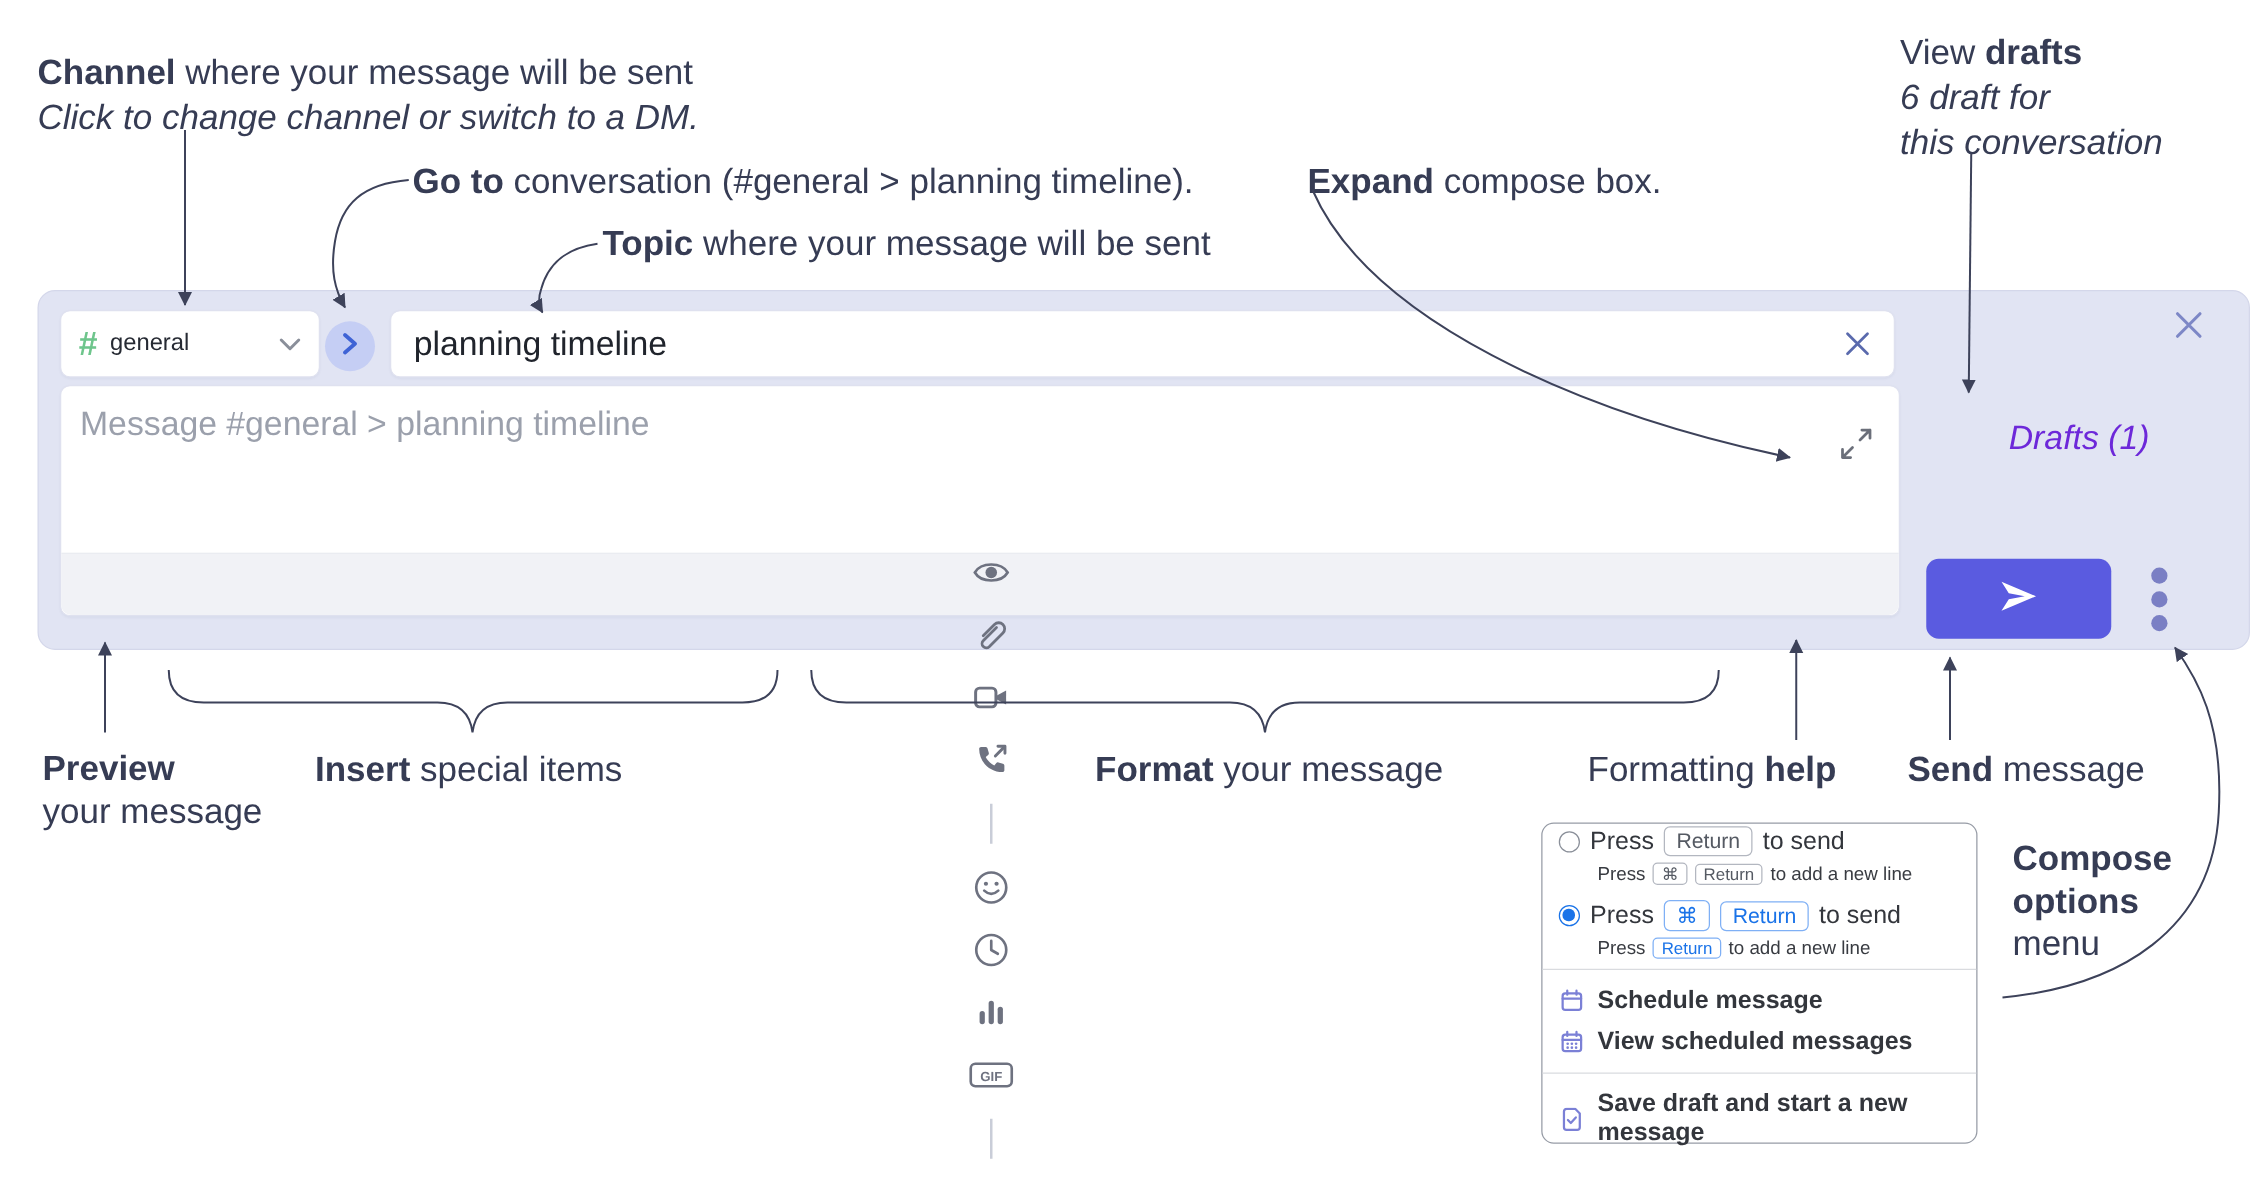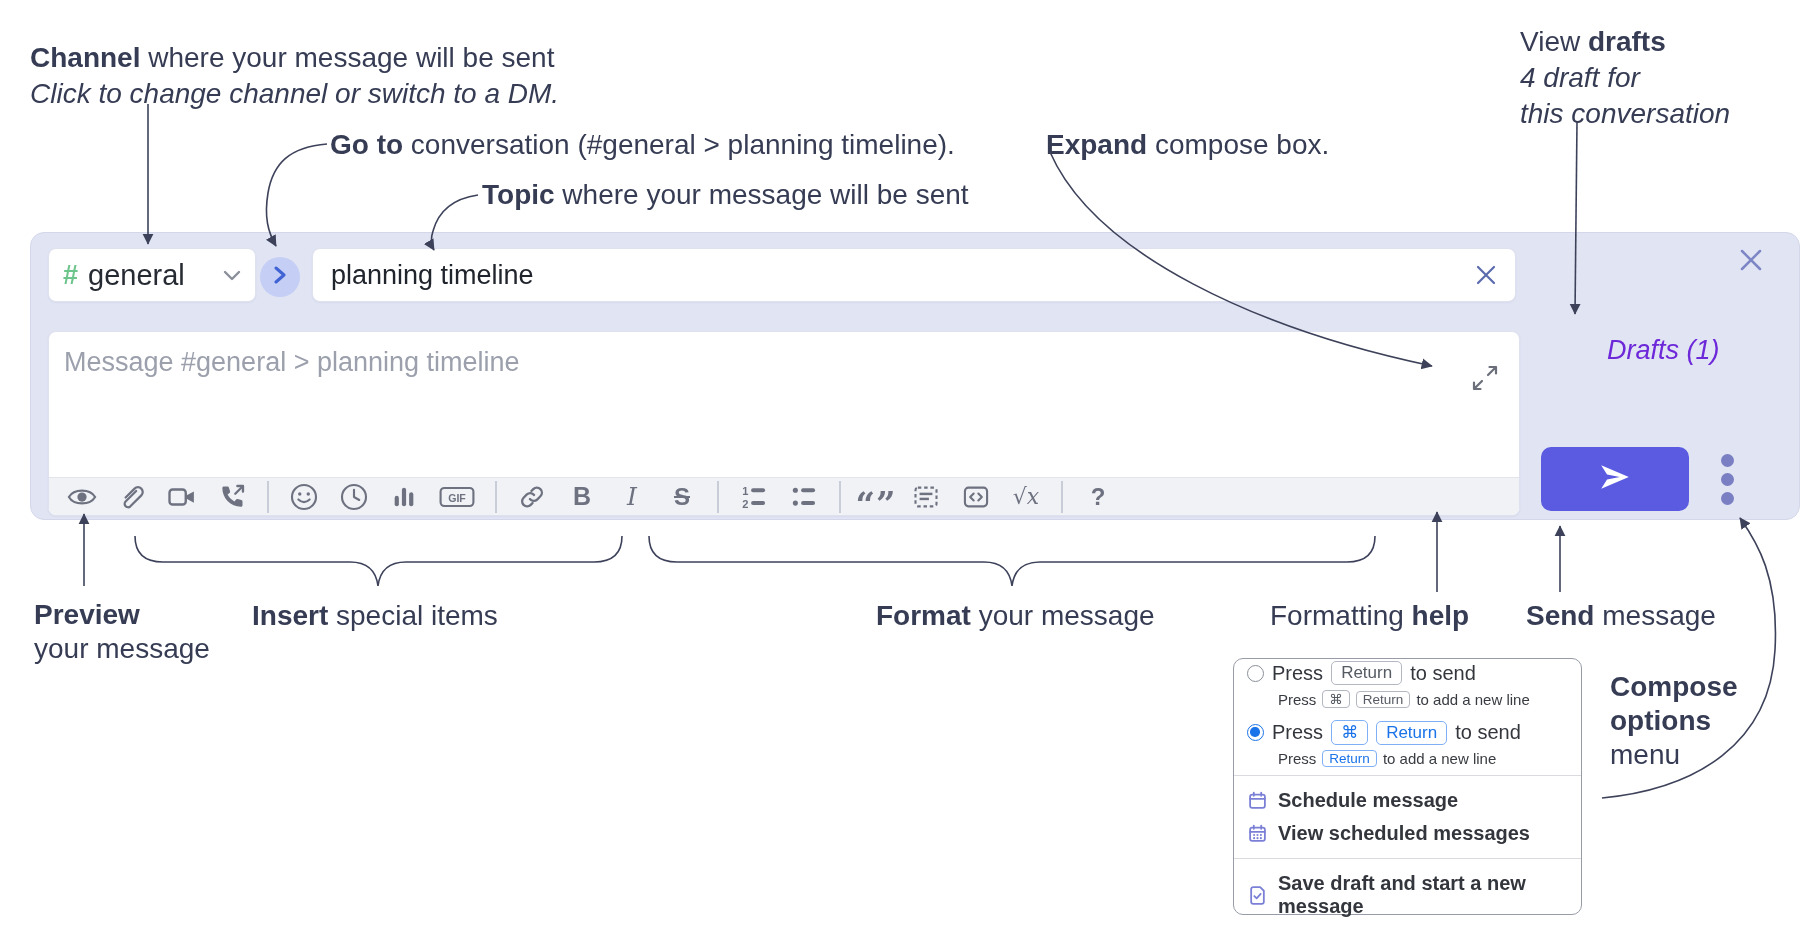--- a/index.html
+++ b/index.html
@@ -15,40 +15,40 @@
   
   #overlay{position:absolute;left:0;top:0;width:1814px;height:944px;pointer-events:none;z-index:6;}
   
   #compose{left:30px;top:232px;width:1770px;height:288px;background:#e1e4f3;
     border:1px solid #d4d7ea;border-radius:14px;box-sizing:border-box;z-index:1;}
   .whitebox{background:#fff;border:1px solid #dfe1ef;border-radius:8px;box-sizing:border-box;
     box-shadow:0 1px 2px rgba(40,50,90,0.05);}
   #channel-btn{left:17px;top:15px;width:208px;height:54px;display:flex;align-items:center;
     padding:0 14px;gap:10px;cursor:pointer;}
   #channel-hash{color:#6ec58c;font-weight:700;font-size:27px;}
-  #channel-name{font-size:29px;color:#262a33;}
+  #channel-name{font-size:19px;color:#262a33;}
   #channel-chevron{margin-left:auto;display:flex;}
   #goto-btn{left:229px;top:24px;width:40px;height:40px;border-radius:50%;background:#c5cef4;
     display:flex;align-items:center;justify-content:center;cursor:pointer;}
   #topic-input{left:281px;top:15px;width:1204px;height:54px;display:flex;align-items:center;}
   #topic-field{flex:1;border:none;outline:none;background:transparent;font-family:inherit;
     font-size:27px;color:#20242c;padding:0 0 0 18px;}
   #topic-clear{width:30px;height:30px;margin-right:14px;display:flex;align-items:center;
     justify-content:center;cursor:pointer;color:#5a6aad;}
   #compose-close{left:1706px;top:13px;width:28px;height:28px;display:flex;align-items:center;
     justify-content:center;cursor:pointer;color:#7d87c6;}
-  #message-box{left:17px;top:98px;width:1472px;height:185px;}
+  #message-box{left:17px;top:75px;width:1472px;height:185px;}
   #message-field{position:absolute;left:0;top:0;width:100%;height:132px;border:none;outline:none;
     resize:none;background:transparent;font-family:inherit;font-size:27px;color:#20242c;
     padding:15px 60px 0 15px;box-sizing:border-box;}
   #message-field::placeholder{color:#9ba0ac;opacity:1;}
   #expand-btn{position:absolute;right:20px;top:32px;width:28px;height:28px;color:#6b6f7a;cursor:pointer;}
-  #toolbar{position:absolute;left:0;bottom:0;width:100%;height:38px;background:#f1f2f6;
+  #toolbar{position:absolute;left:0;bottom:0;width:100%;height:50px;background:#f1f2f6;
     border-top:1px solid #e3e5ec;border-radius:0 0 8px 8px;box-sizing:border-box;
-    display:flex;align-items:center;padding:0 0 0 18px;gap:20px;}
+    display:flex;align-items:center;padding:0 0 0 18px;gap:20px;flex-direction:column;}
   .tbi{width:30px;height:30px;display:flex;align-items:center;justify-content:center;
     color:#6e7280;cursor:pointer;flex:0 0 auto;}
   .tbdiv{width:2px;height:32px;background:#c9cdd8;flex:0 0 auto;}
   .glyph-b{font-size:25px;font-weight:800;}
   .glyph-i{font-size:25px;font-style:italic;font-family:"DejaVu Serif",serif;}
   .glyph-s{font-size:24px;font-weight:600;text-decoration:line-through;}
   .glyph-q{font-size:34px;font-weight:700;font-family:"DejaVu Serif",serif;letter-spacing:1px;line-height:10px;padding-top:14px;}
   .glyph-m{font-size:22px;font-style:italic;font-family:"DejaVu Serif",serif;}
   .glyph-h{font-size:24px;font-weight:600;}
   .glyph-gif{position:relative;width:36px;}
@@ -109,21 +109,21 @@
   <b>Go to</b><span> conversation (#general &gt; planning timeline).</span>
 </div>
 <div class="ann" style="left:482px;top:177px;">
   <b>Topic</b><span> where your message will be sent</span>
 </div>
 <div class="ann" style="left:1046px;top:127px;">
   <b>Expand</b><span> compose box.</span>
 </div>
 <div class="ann" style="left:1520px;top:24px;">
   <div><span>View </span><b>drafts</b></div>
-  <div class="ital">4 draft for</div>
+  <div class="ital">6 draft for</div>
   <div class="ital">this conversation</div>
 </div>
 
 <div id="compose" class="abs">
 
   <div id="channel-btn" class="abs whitebox">
     <span id="channel-hash">#</span>
     <span id="channel-name">general</span>
     <span id="channel-chevron">
       <svg width="18" height="11" viewBox="0 0 18 11">

